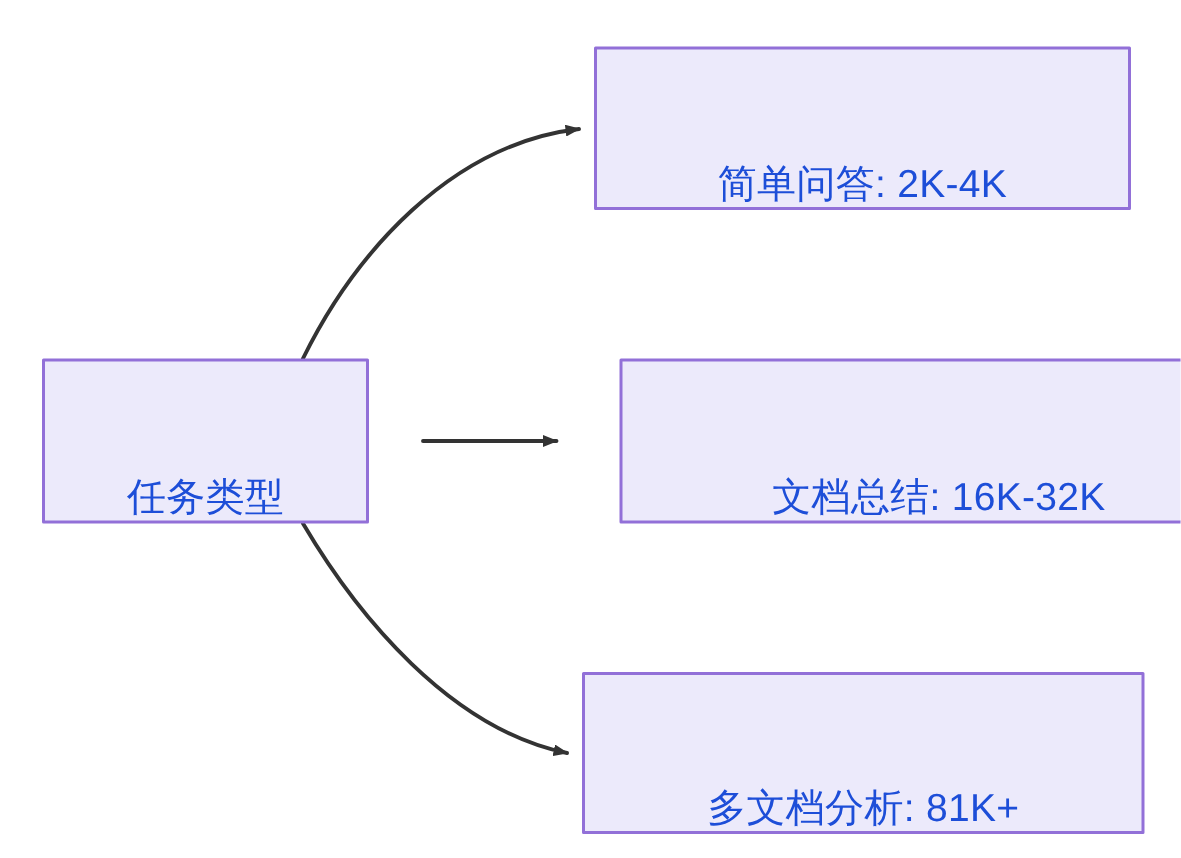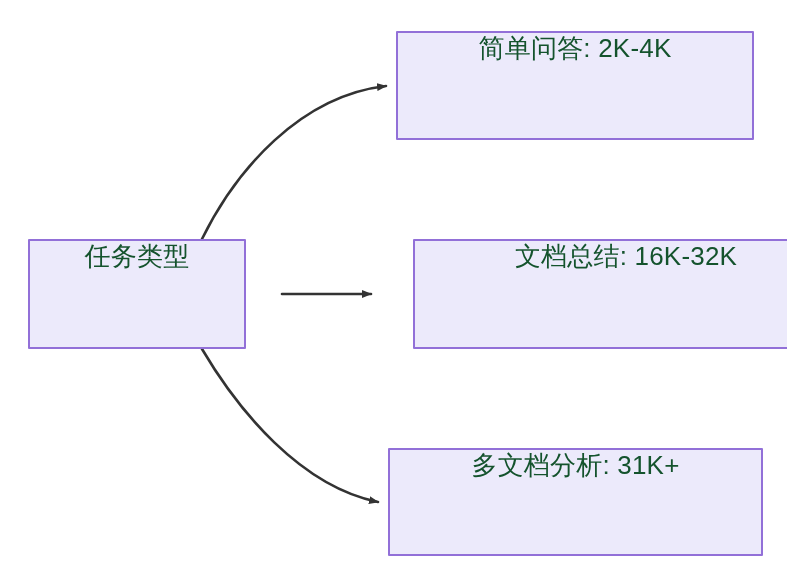--- a/index.html
+++ b/index.html
@@ -26,23 +26,23 @@
     width: 787px;
     height: 572px;
   }
   .node {
     position: absolute;
     box-sizing: border-box;
     background: #ECEAFB;
     border: 2px solid #9270D8;
     border-radius: 1px;
     display: flex;
-    align-items: flex-start;
+    align-items: flex-end;
     justify-content: center;
-    color: #14532d;
+    color: #1d4ed8;
     font-size: 26px;
     line-height: 1.2;
     letter-spacing: 0.2px;
     white-space: nowrap;
   }
   .node-label {
     display: block;
     padding: 0 6px;
   }
   #node-root {
@@ -96,16 +96,16 @@
 
   <div class="node" id="node-simple-qa">
     <span class="node-label">简单问答: 2K-4K</span>
   </div>
 
   <div class="node" id="node-doc-summary">
     <span class="node-label">文档总结: 16K-32K</span>
   </div>
 
   <div class="node" id="node-multi-doc">
-    <span class="node-label">多文档分析: 31K+</span>
+    <span class="node-label">多文档分析: 81K+</span>
   </div>
 
 </div>
 
 </body></html>

